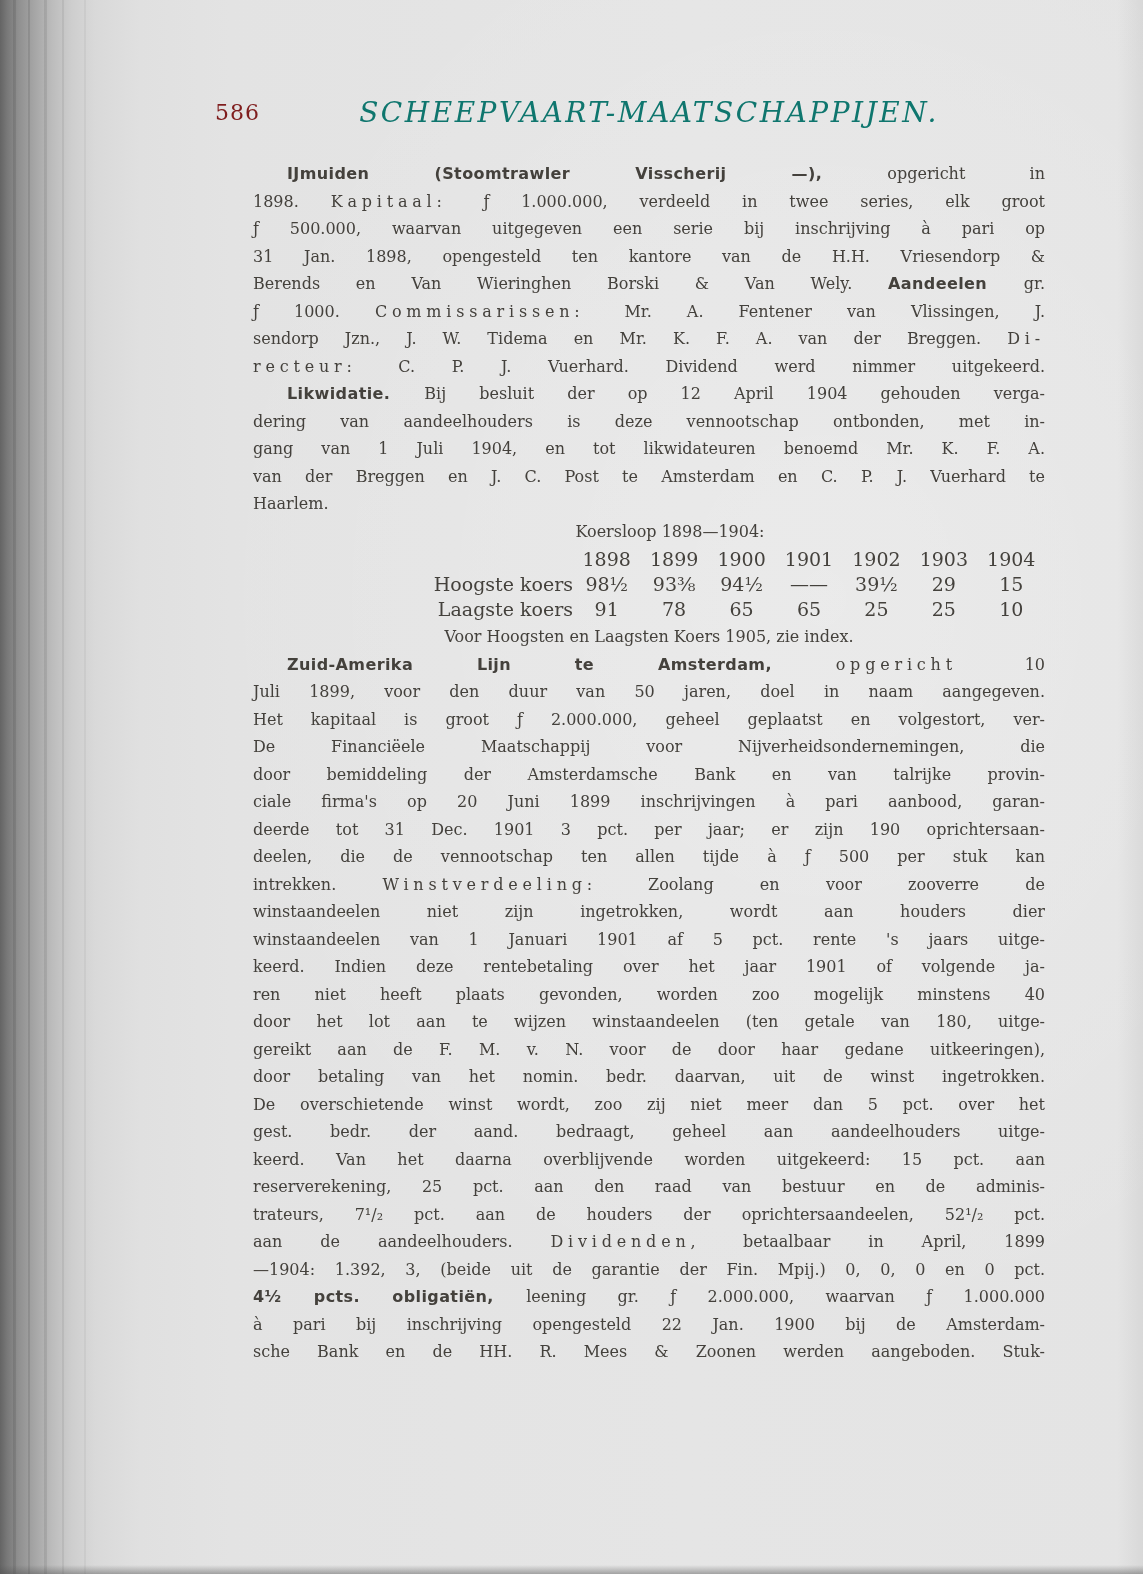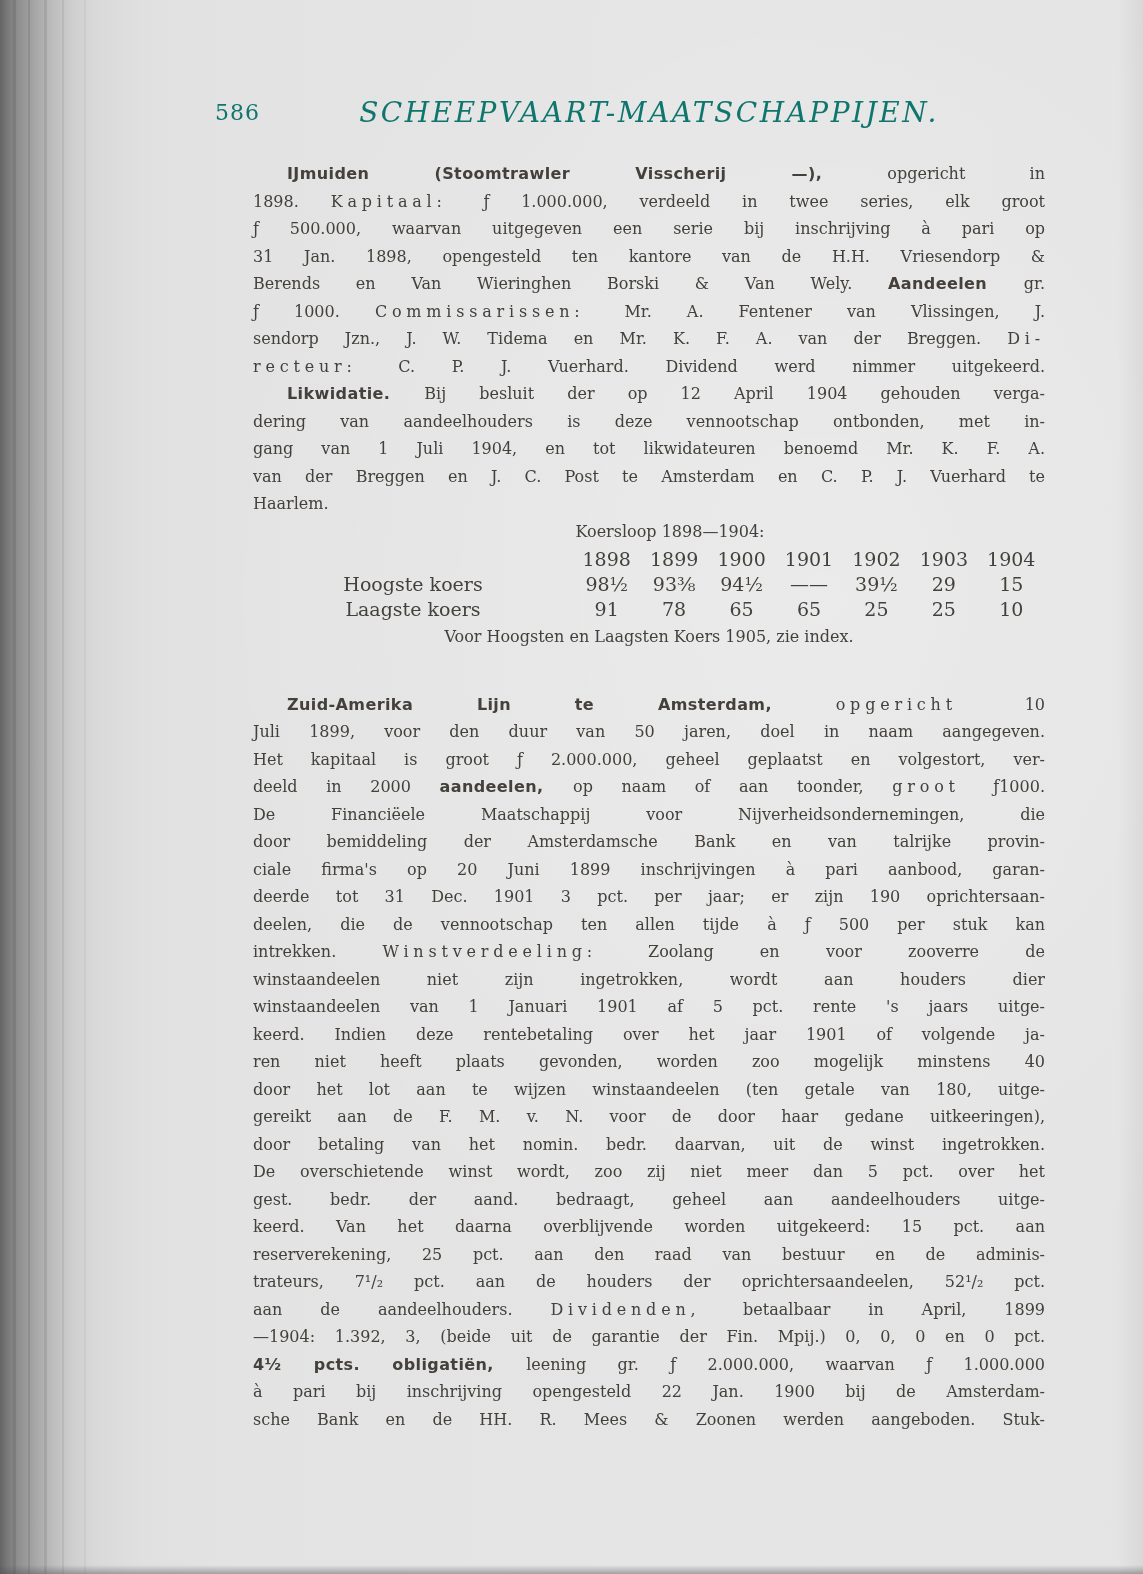--- a/index.html
+++ b/index.html
@@ -25,42 +25,42 @@
   .gs4{left:62px;width:2px;background:rgba(40,40,40,0.08);}
   .gs5{left:84px;width:2px;background:rgba(40,40,40,0.05);}
   .bottom-shade{position:absolute;left:0;right:0;bottom:0;height:9px;
     background:linear-gradient(to top, rgba(80,80,80,0.45), rgba(80,80,80,0));}
   .right-shade{position:absolute;top:0;bottom:0;right:0;width:26px;
     background:linear-gradient(to left, rgba(60,60,60,0.07), rgba(60,60,60,0));}
 
   .content{position:absolute;left:253px;top:96px;width:792px;color:#44413c;}
 
   .pagehead{position:relative;height:36px;margin-bottom:28px;}
-  .page-num{position:absolute;left:-38px;top:4px;font-size:22px;letter-spacing:1px;color:#0f766e;}
+  .page-num{position:absolute;left:-38px;top:4px;font-size:22px;letter-spacing:1px;color:#7f1d1d;}
   .running-title{
     text-align:center;font-style:italic;font-size:28px;letter-spacing:2.5px;
     color:#0f766e;
   }
 
   .line{font-size:16px;line-height:27.5px;text-align:justify;text-align-last:justify;
     white-space:normal;}
   .line.nj{text-align-last:left;}
   .line.ind{text-indent:34px;}
   .line.centered{text-align:right;text-align-last:center;}
   .line.off{padding-left:42px;}
 
   .seg-n{}
   .seg-b{font-family:"DejaVu Sans", sans-serif;font-weight:700;letter-spacing:0.4px;}
   .seg-sp{letter-spacing:0.30em;}
 
-  .gap-before{margin-top:40px;}
+  .gap-before{}
 
   .koers-table{margin:2px 0 1px 0;}
   .trow{display:flex;font-size:19px;line-height:25px;}
-  .tlabel{width:320px;flex:0 0 320px;text-align:center;}
+  .tlabel{width:320px;flex:0 0 320px;text-align:right;}
   .tcell{flex:1 1 0;text-align:center;}
 </style>
 </head>
 <body>
 
 <div class="scan-bg"></div>
 <div class="gutter-streak gs1"></div>
 <div class="gutter-streak gs2"></div>
 <div class="gutter-streak gs3"></div>
 <div class="gutter-streak gs4"></div>
@@ -122,21 +122,20 @@
           <div class="tcell">25</div>
           <div class="tcell">25</div>
           <div class="tcell">10</div>
         </div>
       </div>
       <div class="line centered">Voor Hoogsten en Laagsten Koers 1905, zie index.</div>
       <div class="gap-before">
         <div class="line ind"><span class="seg-b">Zuid-Amerika Lijn te Amsterdam, </span><span class="seg-sp">opgericht </span><span class="seg-n">10</span></div>
         <div class="line"><span class="seg-n">Juli 1899, voor den duur van 50 jaren, doel in naam aangegeven.</span></div>
         <div class="line"><span class="seg-n">Het kapitaal is groot ƒ 2.000.000, geheel geplaatst en volgestort, ver-</span></div>
-        <div class="line"><span class="seg-n">deeld in 2000 </span><span class="seg-b">aandeelen, </span><span class="seg-n">op naam of aan toonder, </span><span class="seg-sp">groot </span><span class="seg-n">ƒ1000.</span></div>
         <div class="line"><span class="seg-n">De Financiëele Maatschappij voor Nijverheidsondernemingen, die</span></div>
         <div class="line"><span class="seg-n">door bemiddeling der Amsterdamsche Bank en van talrijke provin-</span></div>
         <div class="line"><span class="seg-n">ciale firma's op 20 Juni 1899 inschrijvingen à pari aanbood, garan-</span></div>
         <div class="line"><span class="seg-n">deerde tot 31 Dec. 1901 3 pct. per jaar; er zijn 190 oprichtersaan-</span></div>
         <div class="line"><span class="seg-n">deelen, die de vennootschap ten allen tijde à ƒ 500 per stuk kan</span></div>
         <div class="line"><span class="seg-n">intrekken. </span><span class="seg-sp">Winstverdeeling: </span><span class="seg-n">Zoolang en voor zooverre de</span></div>
         <div class="line"><span class="seg-n">winstaandeelen niet zijn ingetrokken, wordt aan houders dier</span></div>
         <div class="line"><span class="seg-n">winstaandeelen van 1 Januari 1901 af 5 pct. rente 's jaars uitge-</span></div>
         <div class="line"><span class="seg-n">keerd. Indien deze rentebetaling over het jaar 1901 of volgende ja-</span></div>
         <div class="line"><span class="seg-n">ren niet heeft plaats gevonden, worden zoo mogelijk minstens 40</span></div>

